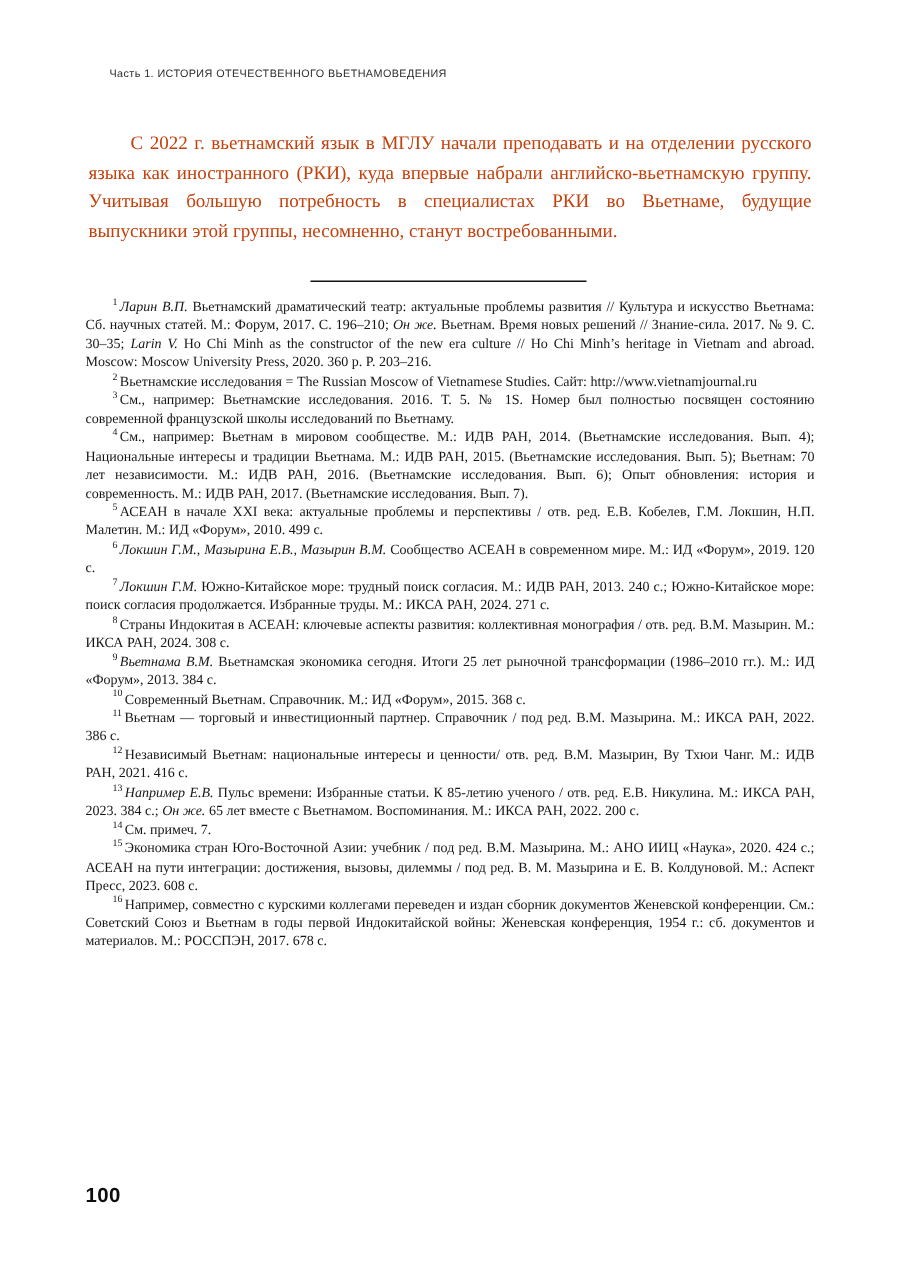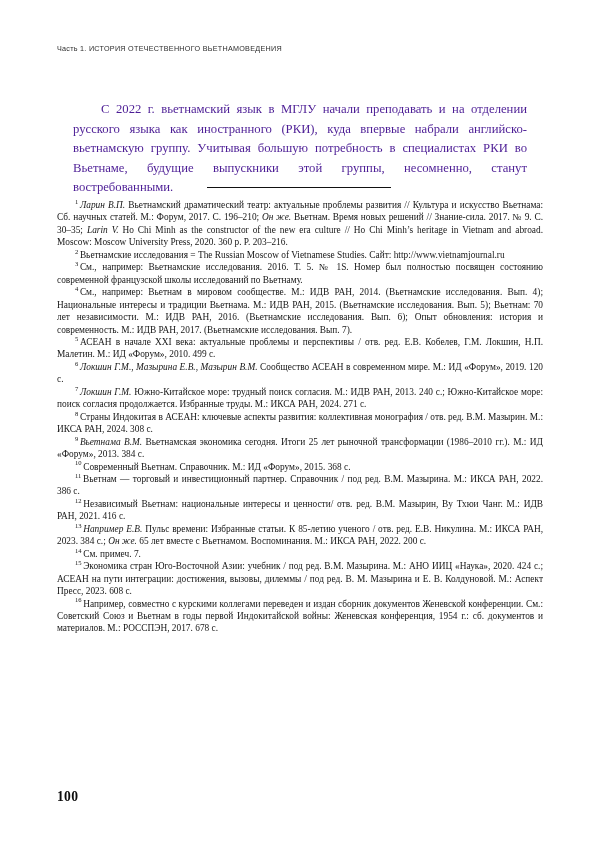--- a/index.html
+++ b/index.html
@@ -21,45 +21,45 @@
     position: absolute;
     left: 0; top: 0;
     width: 600px;
     height: 855px;
     box-sizing: border-box;
   }
 
   
   .running-head {
     position: absolute;
-    left: 57px;
+    left: 73px;
     top: 44px;
     width: 486px;
     font-family: "Liberation Sans", "DejaVu Sans", sans-serif;
     font-size: 7.2px;
     letter-spacing: 0.28px;
     color: #2b2b2b;
     white-space: nowrap;
   }
 
   
   .body-block {
     position: absolute;
     left: 57px;
     top: 84px;
     width: 486px;
   }
   .body-para {
-    margin: 16px;
+    margin: 2px;
     font-size: 12.7px;
     line-height: 19.6px;
     text-align: justify;
     text-indent: 28px;
     hyphens: manual;
-    color: #4c1d95;
+    color: #c2410c;
   }
 
   
   .fn-rule {
     position: absolute;
     left: 207px;
     top: 187px;
     width: 184px;
     height: 0;
     border-top: 1.1px solid #111111;
@@ -86,21 +86,21 @@
     line-height: 0;
     padding-right: 1.6px;
   }
   .fn i, .fn em { font-style: italic; }
 
   
   .folio {
     position: absolute;
     left: 57px;
     top: 789px;
-    font-family: Liberation Serif, serif;
+    font-family: Liberation Sans, sans-serif;
     font-size: 13.6px;
     font-weight: bold;
     letter-spacing: 0.3px;
     color: #0d0d0d;
   }
 </style>
 </head>
 <body>
 
 <div class="page">

